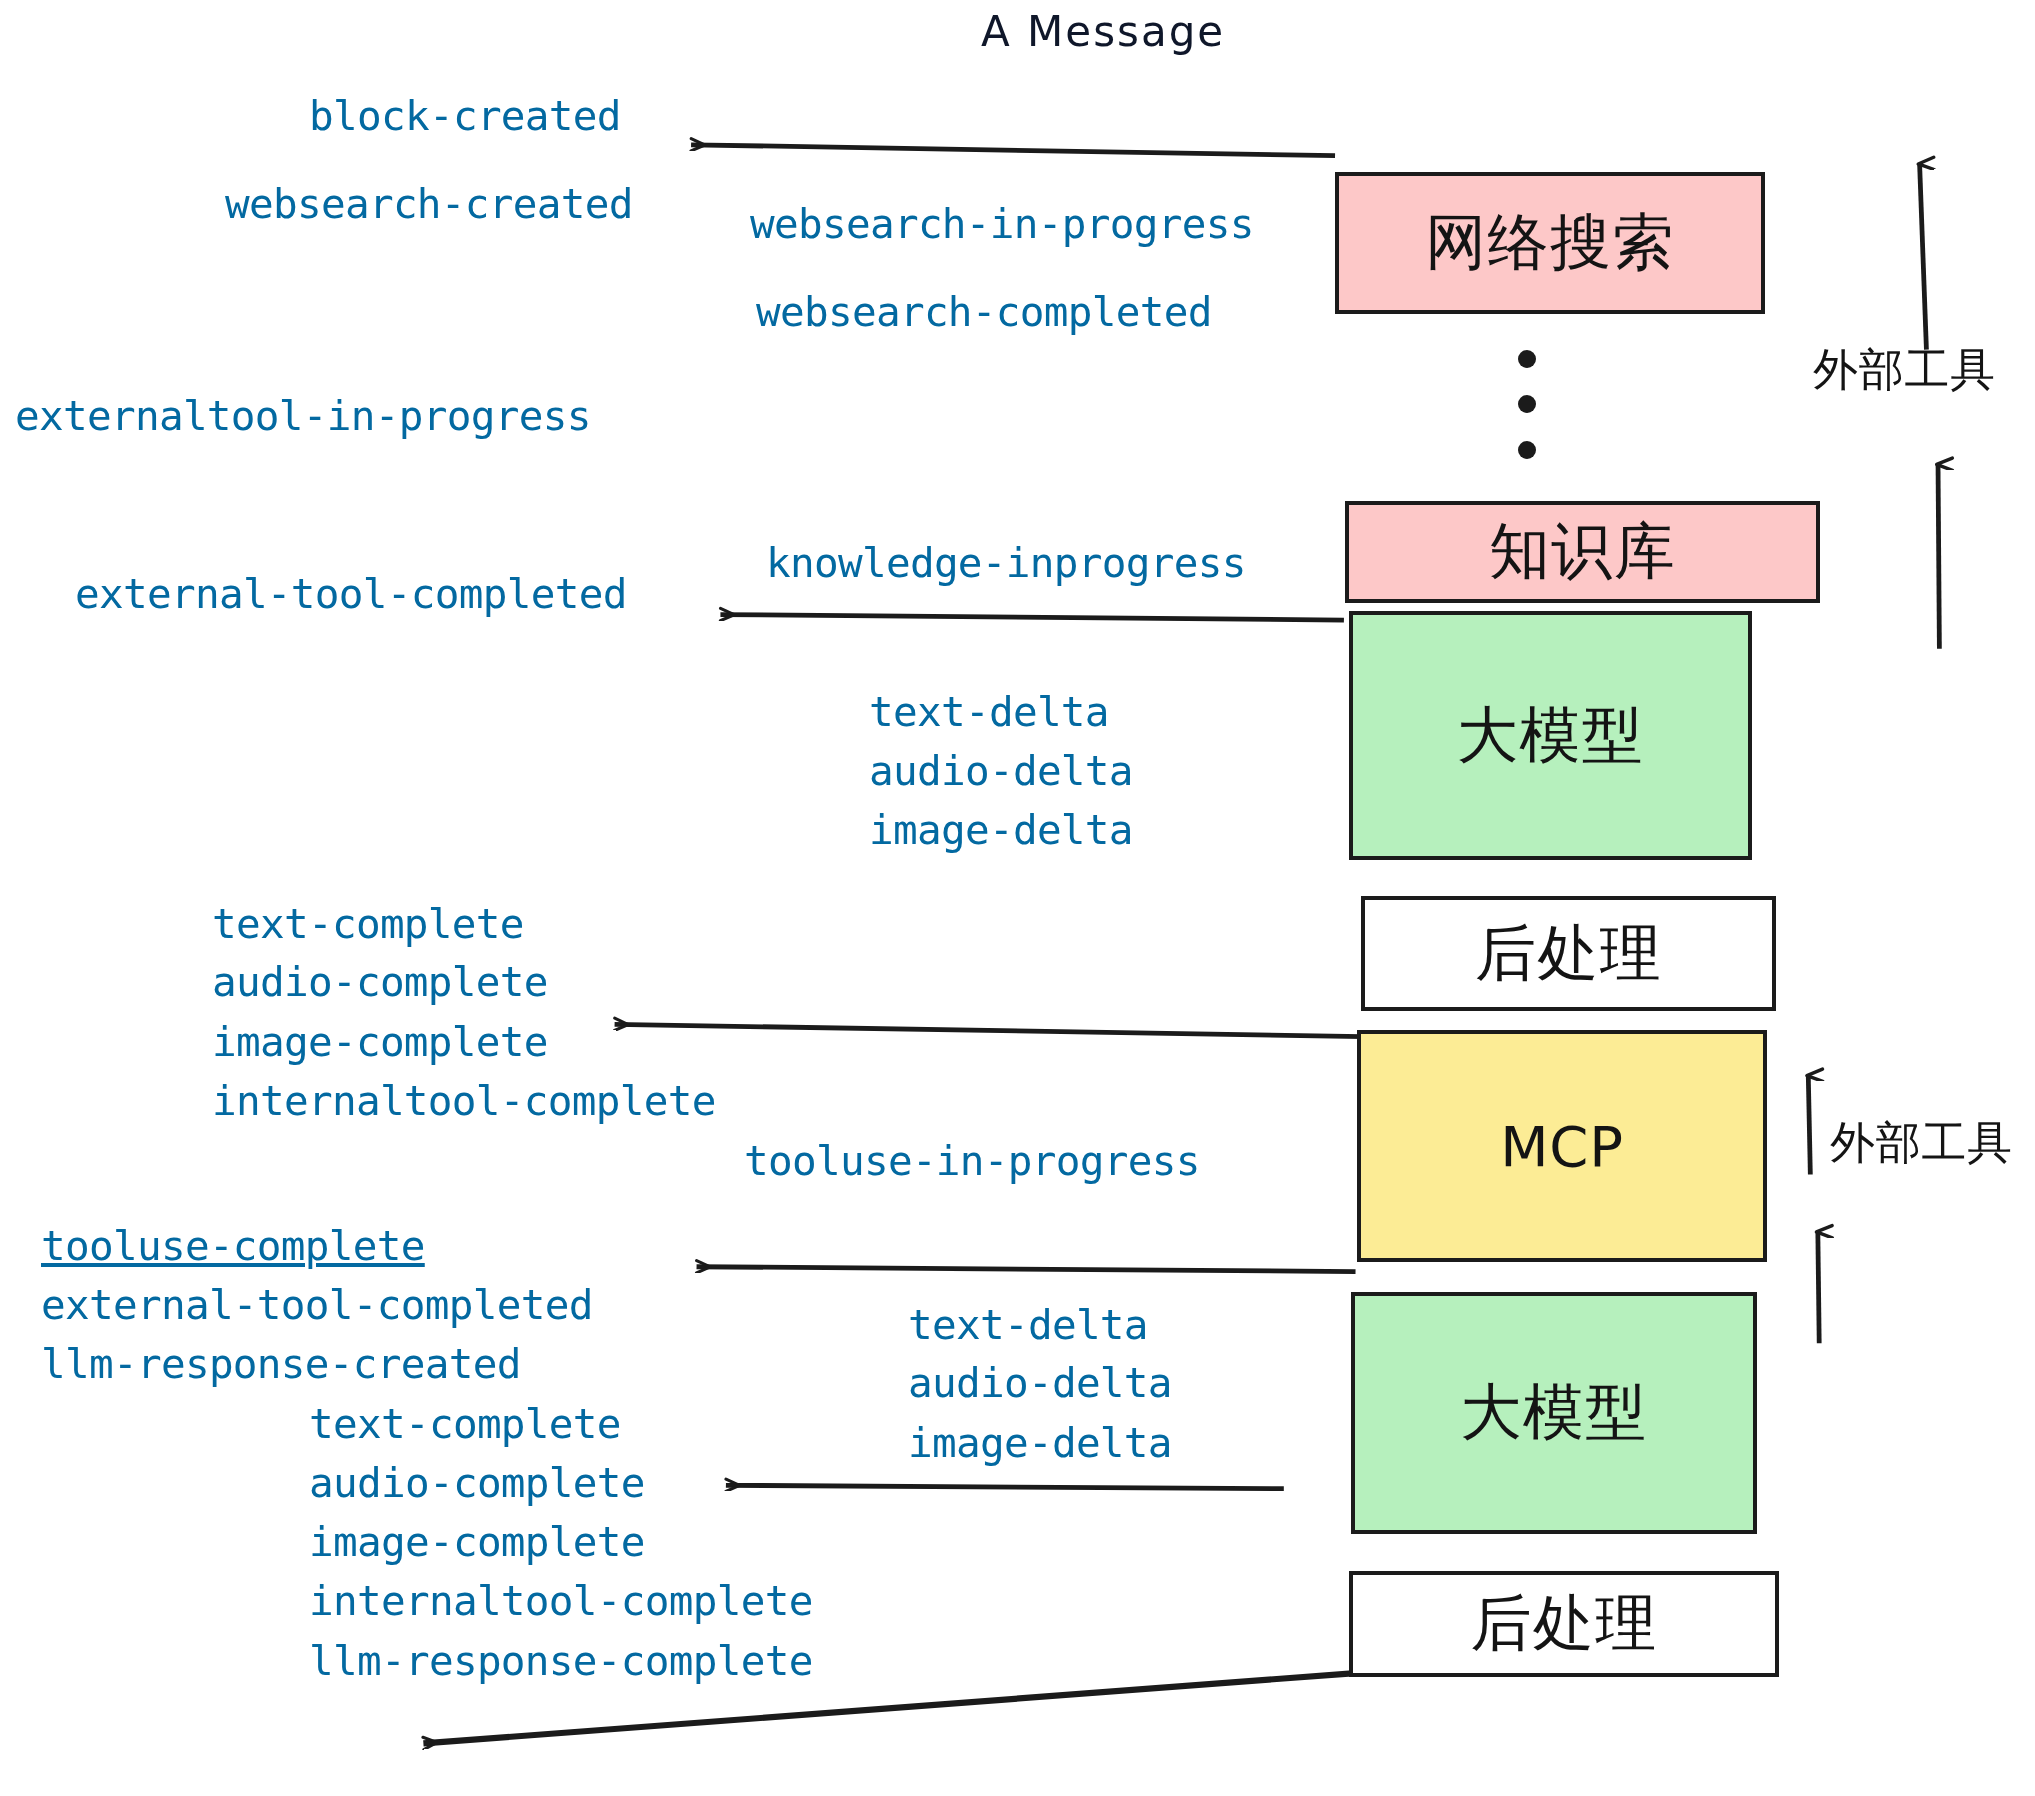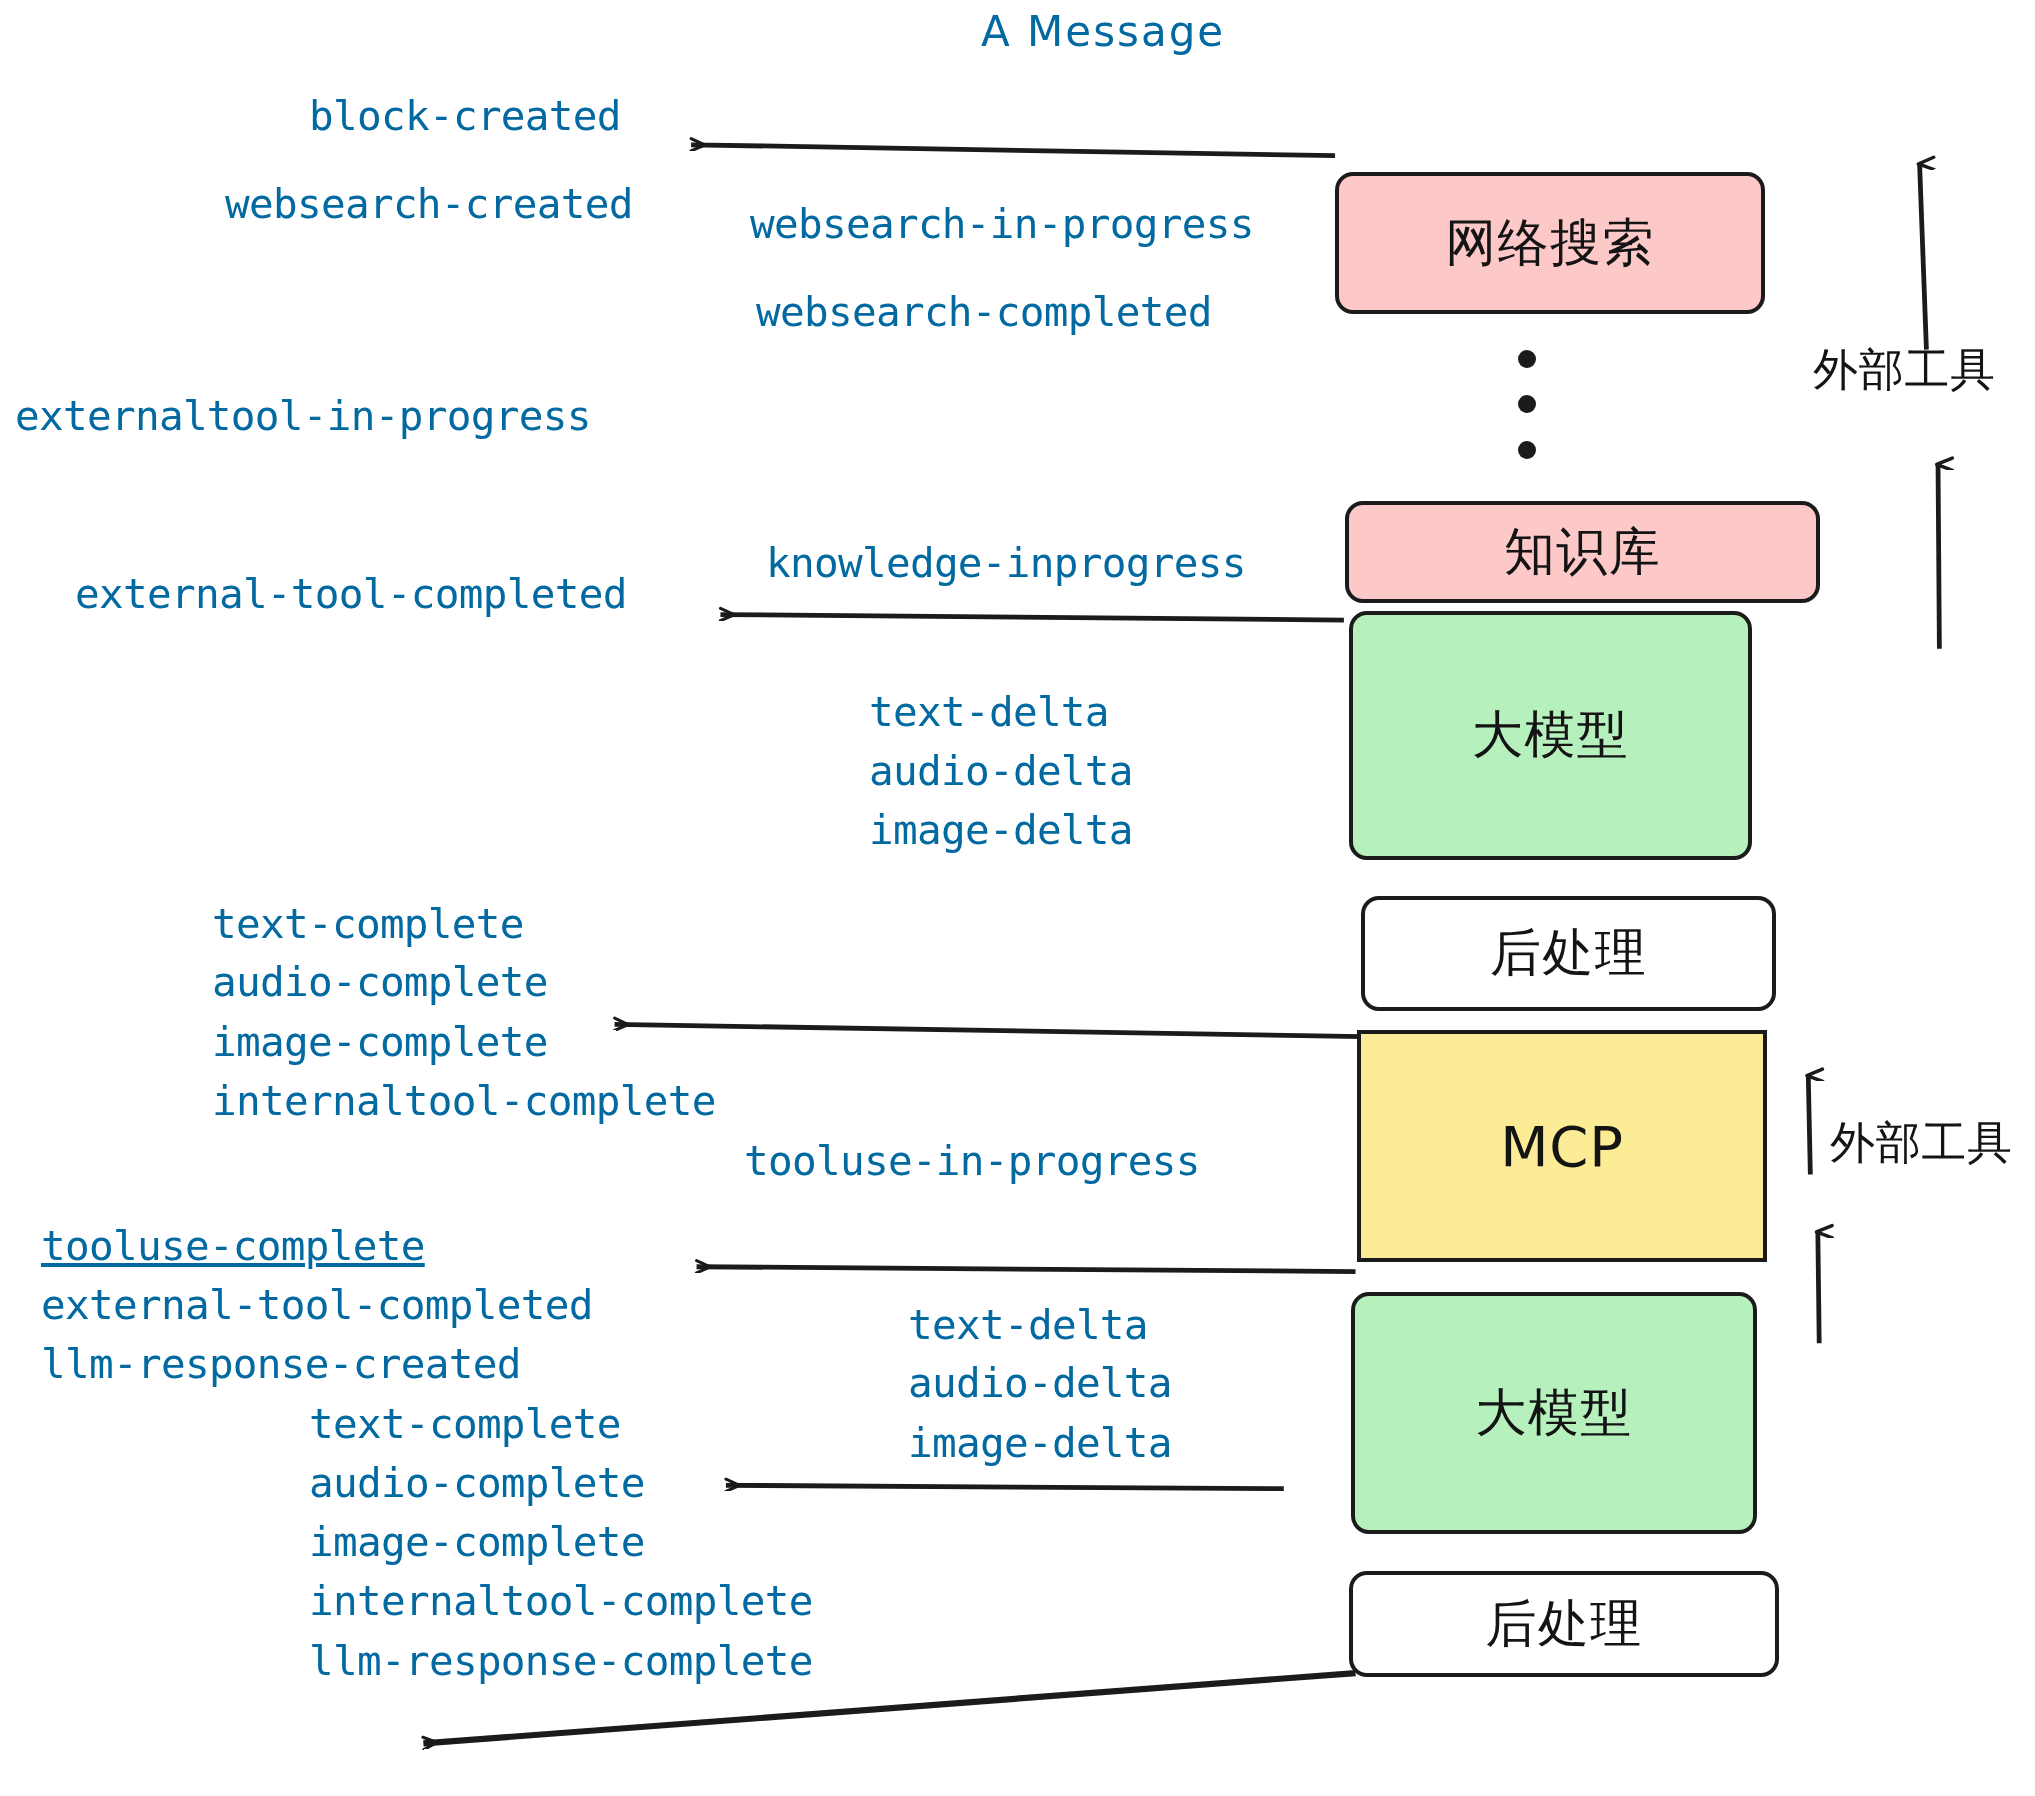--- a/index.html
+++ b/index.html
@@ -21,35 +21,35 @@
     font-size: 41px;
     line-height: 1;
     color: #0369a1;
     white-space: nowrap;
     letter-spacing: -0.7px;
   }
   .title {
     position: absolute;
     font-family: "DejaVu Sans", "Liberation Sans", sans-serif;
     font-size: 42px;
-    color: #0369a1;
+    color: #0f172a;
     white-space: nowrap;
     letter-spacing: 2px;
   }
   .node {
     position: absolute;
     box-sizing: border-box;
     border: 4.8px solid #1b1b1b;
     display: flex;
     align-items: center;
     justify-content: center;
     font-family: "DejaVu Sans", "Liberation Sans", sans-serif;
     color: #141414;
   }
-  .node-cjk { font-size: 51px; letter-spacing: 1.4px; border-radius: 18px; }
+  .node-cjk { font-size: 61px; letter-spacing: 1.4px; }
   .node-latin { font-size: 56px; letter-spacing: 0.7px; }
   .dot {
     position: absolute;
     width: 18px;
     height: 18px;
     border-radius: 50%;
     background: #1b1b1b;
   }
   .side-label {
     position: absolute;

